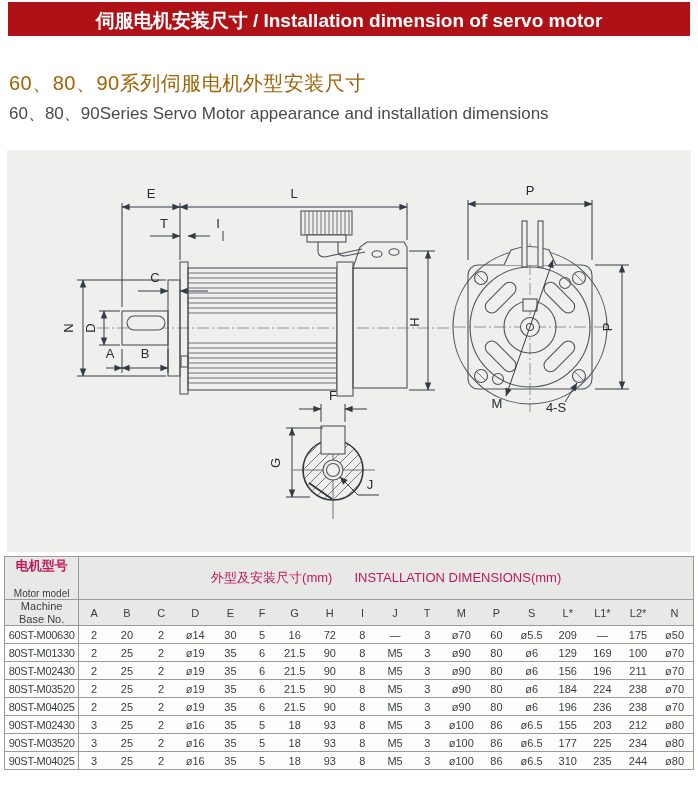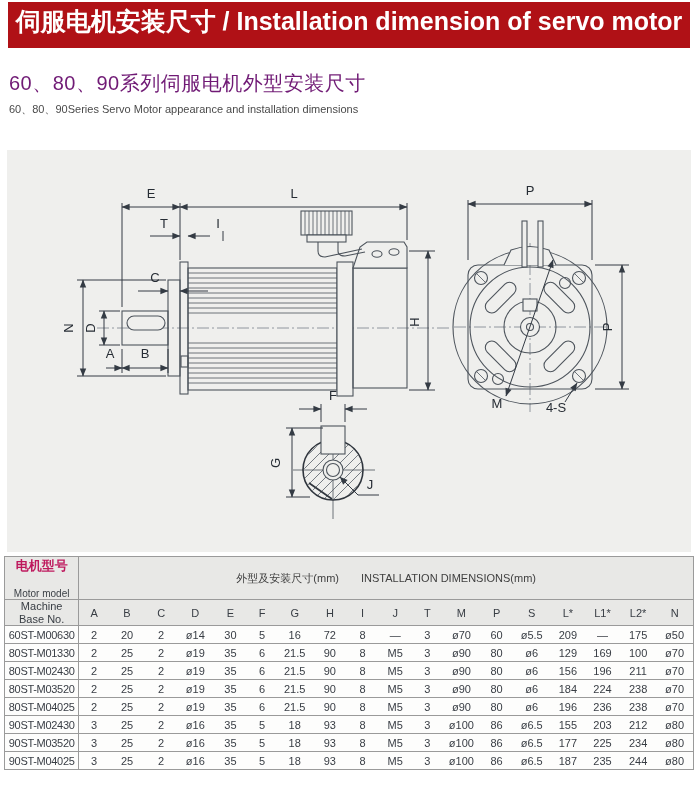--- a/index.html
+++ b/index.html
@@ -1,42 +1,42 @@
 <!DOCTYPE html>
 <html><head>
 <meta charset="utf-8">
 <style>
   html,body{margin:0;padding:0;background:#fff;}
   body{width:698px;height:787px;position:relative;overflow:hidden;
        font-family:"Liberation Sans",sans-serif;-webkit-font-smoothing:antialiased;}
-  .banner{position:absolute;left:8px;top:2px;width:682px;height:46px;background:#b01116;
-          color:#fff;font-size:25px;font-weight:bold;text-align:center;line-height:38px;}
-  .sub-cn{position:absolute;left:9px;top:70px;font-size:20px;color:#701a75;letter-spacing:0.5px;text-align:center;}
-  .sub-en{position:absolute;left:9px;top:102px;font-size:11px;color:#4a4a4a;}
+  .banner{position:absolute;left:8px;top:2px;width:682px;height:34px;background:#b01116;
+          color:#fff;font-size:19px;font-weight:bold;text-align:center;line-height:38px;}
+  .sub-cn{position:absolute;left:9px;top:70px;font-size:20px;color:#a16207;letter-spacing:0.5px;text-align:center;}
+  .sub-en{position:absolute;left:9px;top:102px;font-size:17px;color:#4a4a4a;}
   .panel{position:absolute;left:7px;top:150px;width:684px;height:402px;background:#efefed;}
   svg text{font-family:"Liberation Sans",sans-serif;font-size:13px;fill:#262c34;}
   .ol{stroke:#4d545c;stroke-width:1.1;fill:none;}
   .olf{stroke:#4d545c;stroke-width:1.1;fill:#efefed;}
   .old{stroke:#2f353d;stroke-width:1.6;fill:none;}
   .fin{stroke:#4d545c;stroke-width:0.8;}
   .cl{stroke:#7a828c;stroke-width:0.8;stroke-dasharray:12 3 2 3;fill:none;}
   .dl{stroke:#343b44;stroke-width:1;fill:none;}
   .hat{stroke:#565d66;stroke-width:0.8;}
   table.spec{position:absolute;left:4px;top:556px;width:690px;border-collapse:collapse;
              table-layout:fixed;border:1px solid #9a9a9a;background:#fdfdfc;}
   table.spec td,table.spec th{border-top:1px solid #9a9a9a;padding:0;height:17px;
              font-size:11px;color:#383d44;text-align:center;font-weight:normal;overflow:hidden;white-space:nowrap;}
   table.spec .c1{border-right:1px solid #9a9a9a;}
   table.spec tr.h1 th{height:34px;background:#e8e8e6;}
   table.spec tr.h2 th{height:25px;background:#e8e8e6;}
   .mm-cn{font-size:13px;font-weight:bold;color:#be185d;}
   .mm-en{font-size:10px;color:#3a3f45;font-weight:normal;margin-top:13px;}
   .hd1{text-align:left;padding-left:6px;}
   .mach{font-size:10px;color:#33383e;text-align:left;padding-left:4px;line-height:1.15;}
-  .span-head span{font-size:11px;color:#404040;}
+  .span-head span{font-size:13px;color:#be185d;}
   .span-head .gap{display:inline-block;width:22px;}
   th.letter{font-size:12px;color:#2c3137;}
   th.nhead{font-size:13.5px;font-weight:bold;}
   td.model{font-size:10.5px;letter-spacing:-0.3px;}
 </style>
 </head>
 <body>
 
 <div class="banner" style="background: rgb(176, 17, 22);">
   <span>伺服电机安装尺寸 / Installation dimension of servo motor</span>
@@ -444,19 +444,19 @@
         <td>35</td>
         <td>5</td>
         <td>18</td>
         <td>93</td>
         <td>8</td>
         <td>M5</td>
         <td>3</td>
         <td>ø100</td>
         <td>86</td>
         <td>ø6.5</td>
-        <td>187</td>
+        <td>310</td>
         <td>235</td>
         <td>244</td>
         <td>ø80</td>
       </tr>
     </tbody>
 </table>
 
 </body></html>

